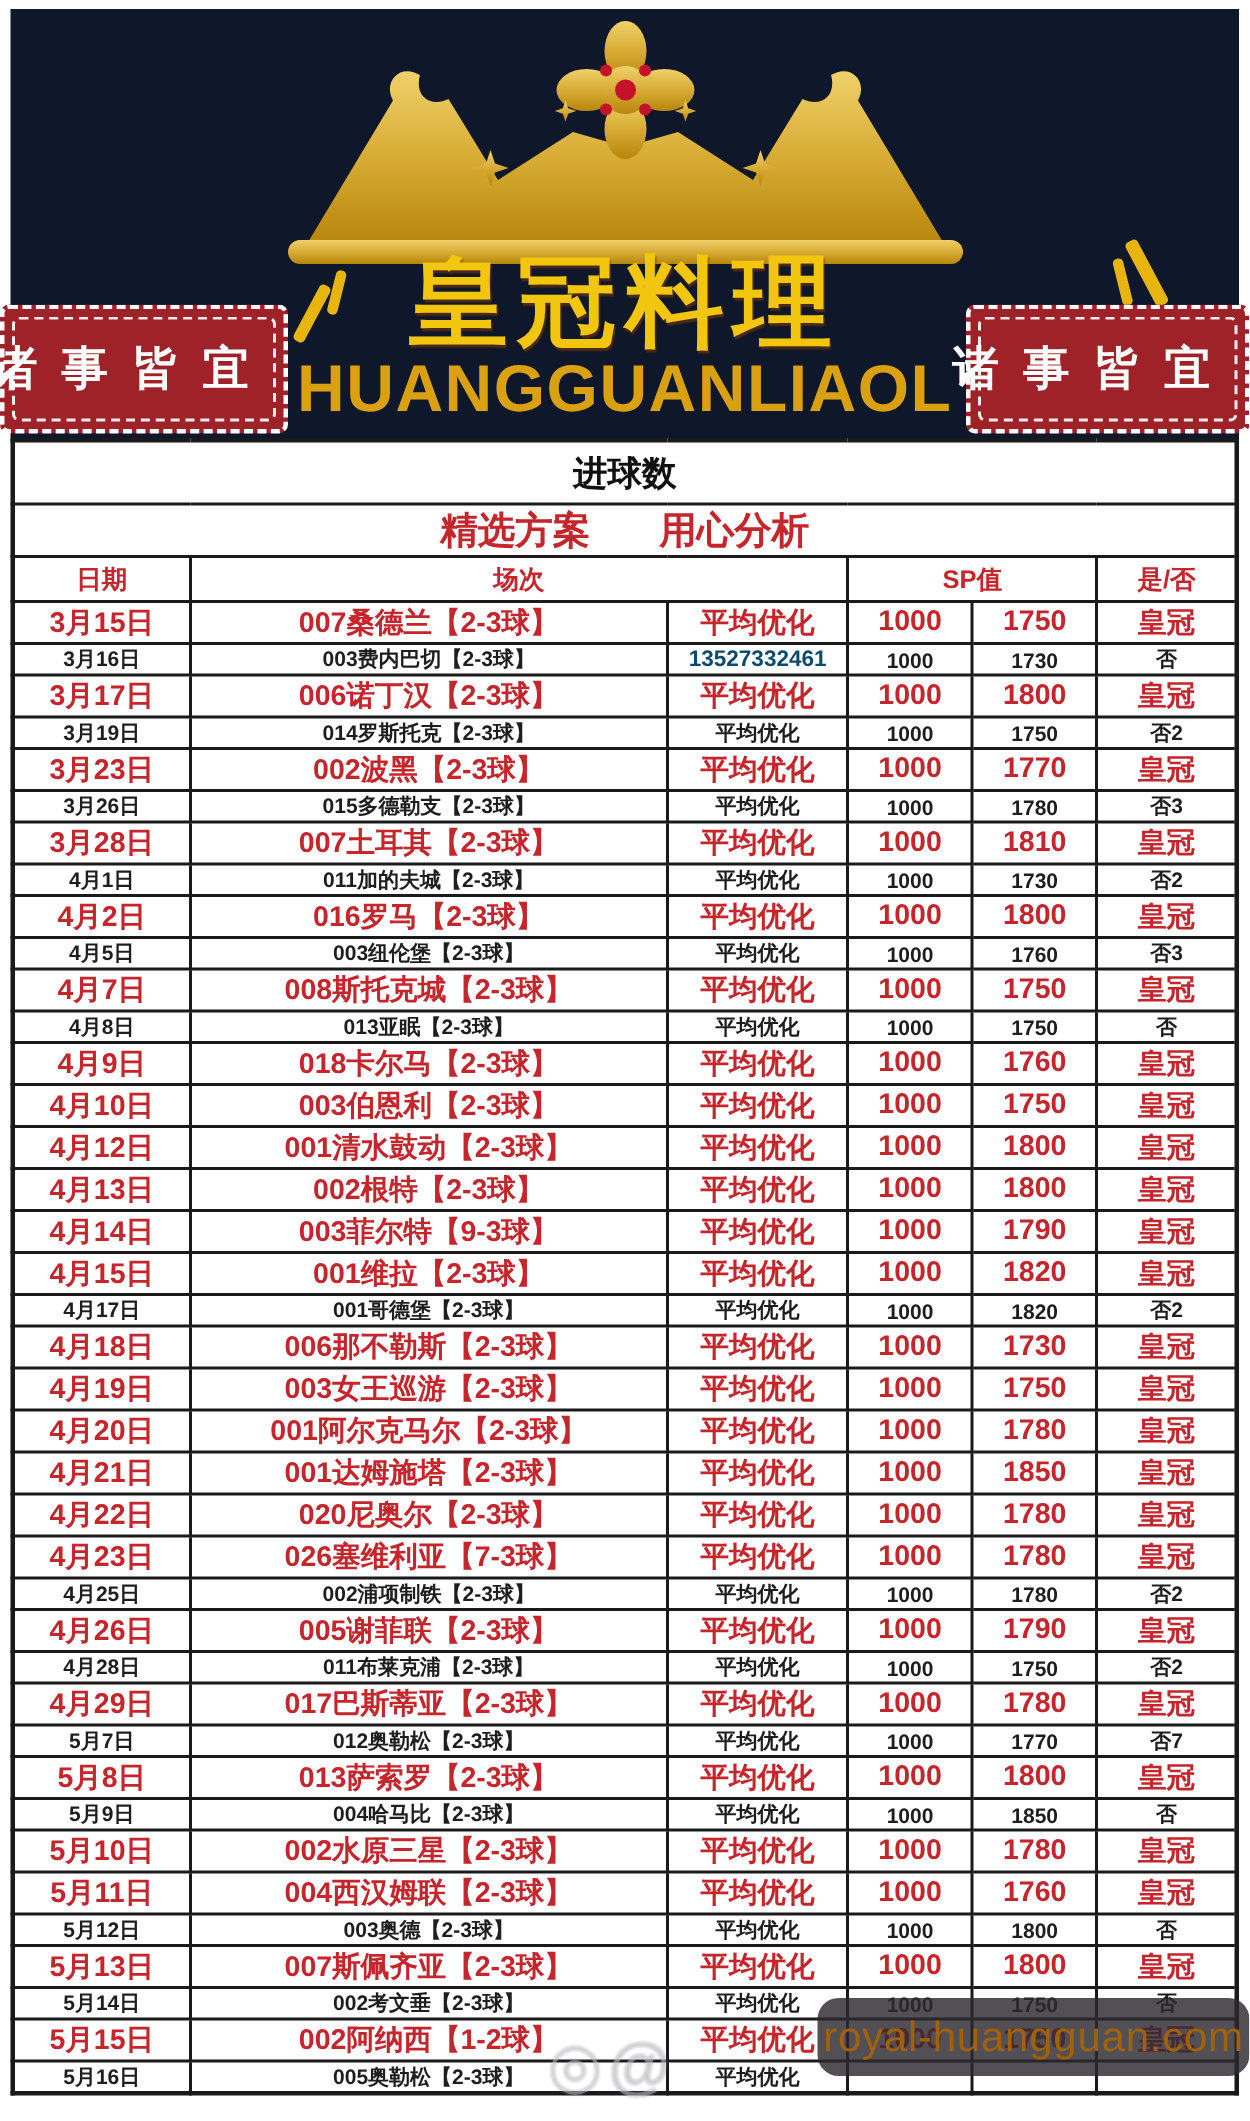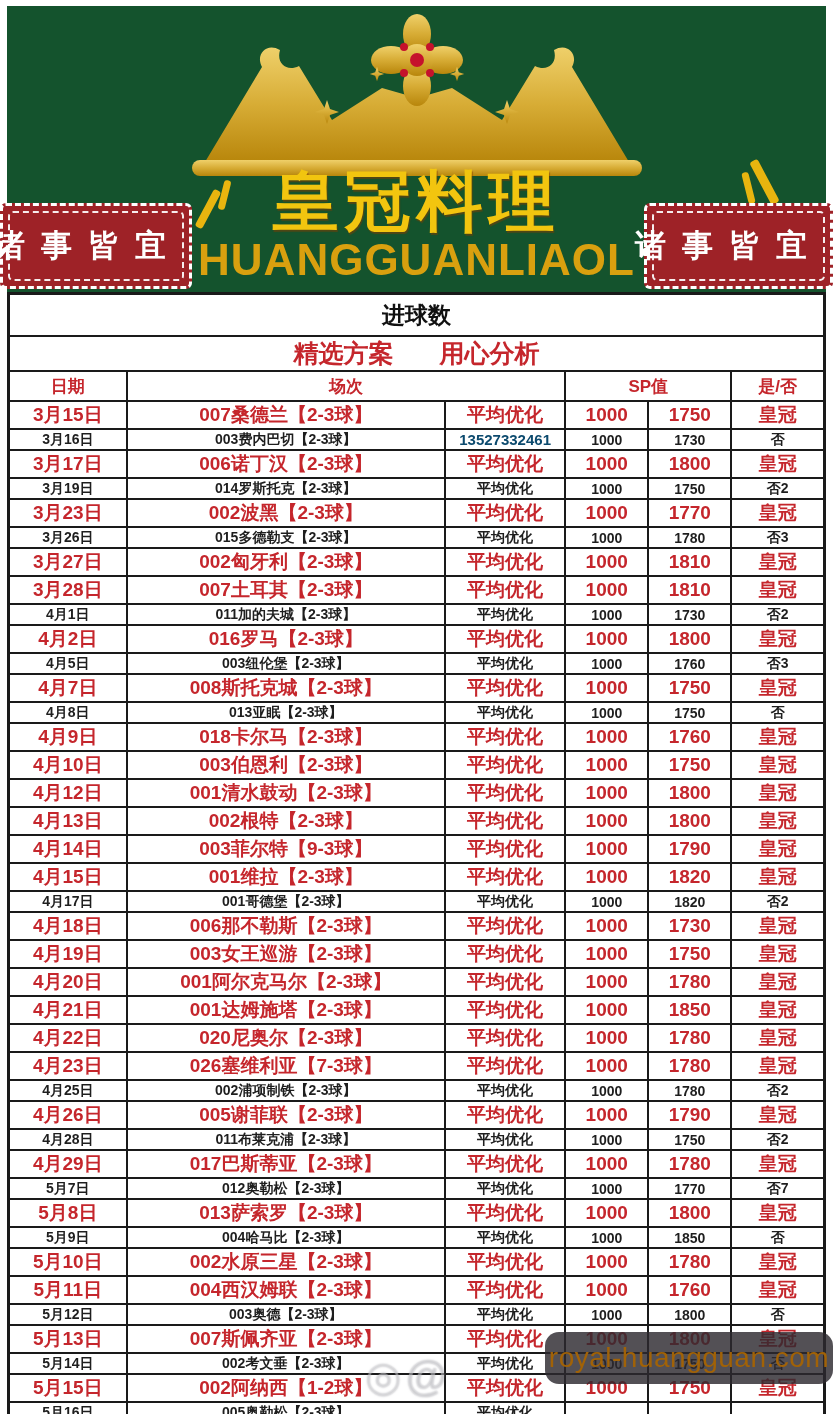--- a/index.html
+++ b/index.html
@@ -1,20 +1,20 @@
 <!DOCTYPE html>
 <html><head>
 <meta charset="utf-8">
 <style>
   html,body{margin:0;padding:0;background:#ffffff;}
   body{font-family:"Liberation Sans","DejaVu Sans",sans-serif;}
   #page{position:relative;width:833px;height:1414px;background:#ffffff;overflow:hidden;}
 
   
-  #brand-header{position:absolute;left:7px;top:6px;width:819px;height:286px;background:#14532d;}
+  #brand-header{position:absolute;left:7px;top:6px;width:819px;height:286px;background:#0f172a;}
   #crown{display:block;margin:6px auto 0 auto;}
   #brand-title{position:absolute;left:0;top:160px;width:100%;text-align:center;
     font-size:66px;font-weight:900;color:#F2C50F;letter-spacing:6px;line-height:70px;
     text-shadow:1px 2px 1px rgba(130,60,0,0.55);}
   #brand-subtitle{position:absolute;left:0;top:230px;width:100%;text-align:center;
     font-size:44px;font-weight:800;color:#D9A00F;letter-spacing:1px;line-height:48px;}
   .slash{position:absolute;background:#E8B50F;border-radius:3px;}
   .slash.l1{left:197px;top:182px;width:8px;height:42px;transform:rotate(28deg);}
   .slash.l2{left:214px;top:174px;width:7px;height:30px;transform:rotate(14deg);}
   .slash.r1{left:753px;top:152px;width:9px;height:48px;transform:rotate(-28deg);}
@@ -172,28 +172,20 @@
         </tr>
         <tr class="row lose">
           <td>3月26日</td>
           <td>015多德勒支【2-3球】</td>
           <td>平均优化</td>
           <td>1000</td>
           <td>1780</td>
           <td>否3</td>
         </tr>
         <tr class="row win">
-          <td>3月27日</td>
-          <td>002匈牙利【2-3球】</td>
-          <td>平均优化</td>
-          <td>1000</td>
-          <td>1810</td>
-          <td>皇冠</td>
-        </tr>
-        <tr class="row win">
           <td>3月28日</td>
           <td>007土耳其【2-3球】</td>
           <td>平均优化</td>
           <td>1000</td>
           <td>1810</td>
           <td>皇冠</td>
         </tr>
         <tr class="row lose">
           <td>4月1日</td>
           <td>011加的夫城【2-3球】</td>

